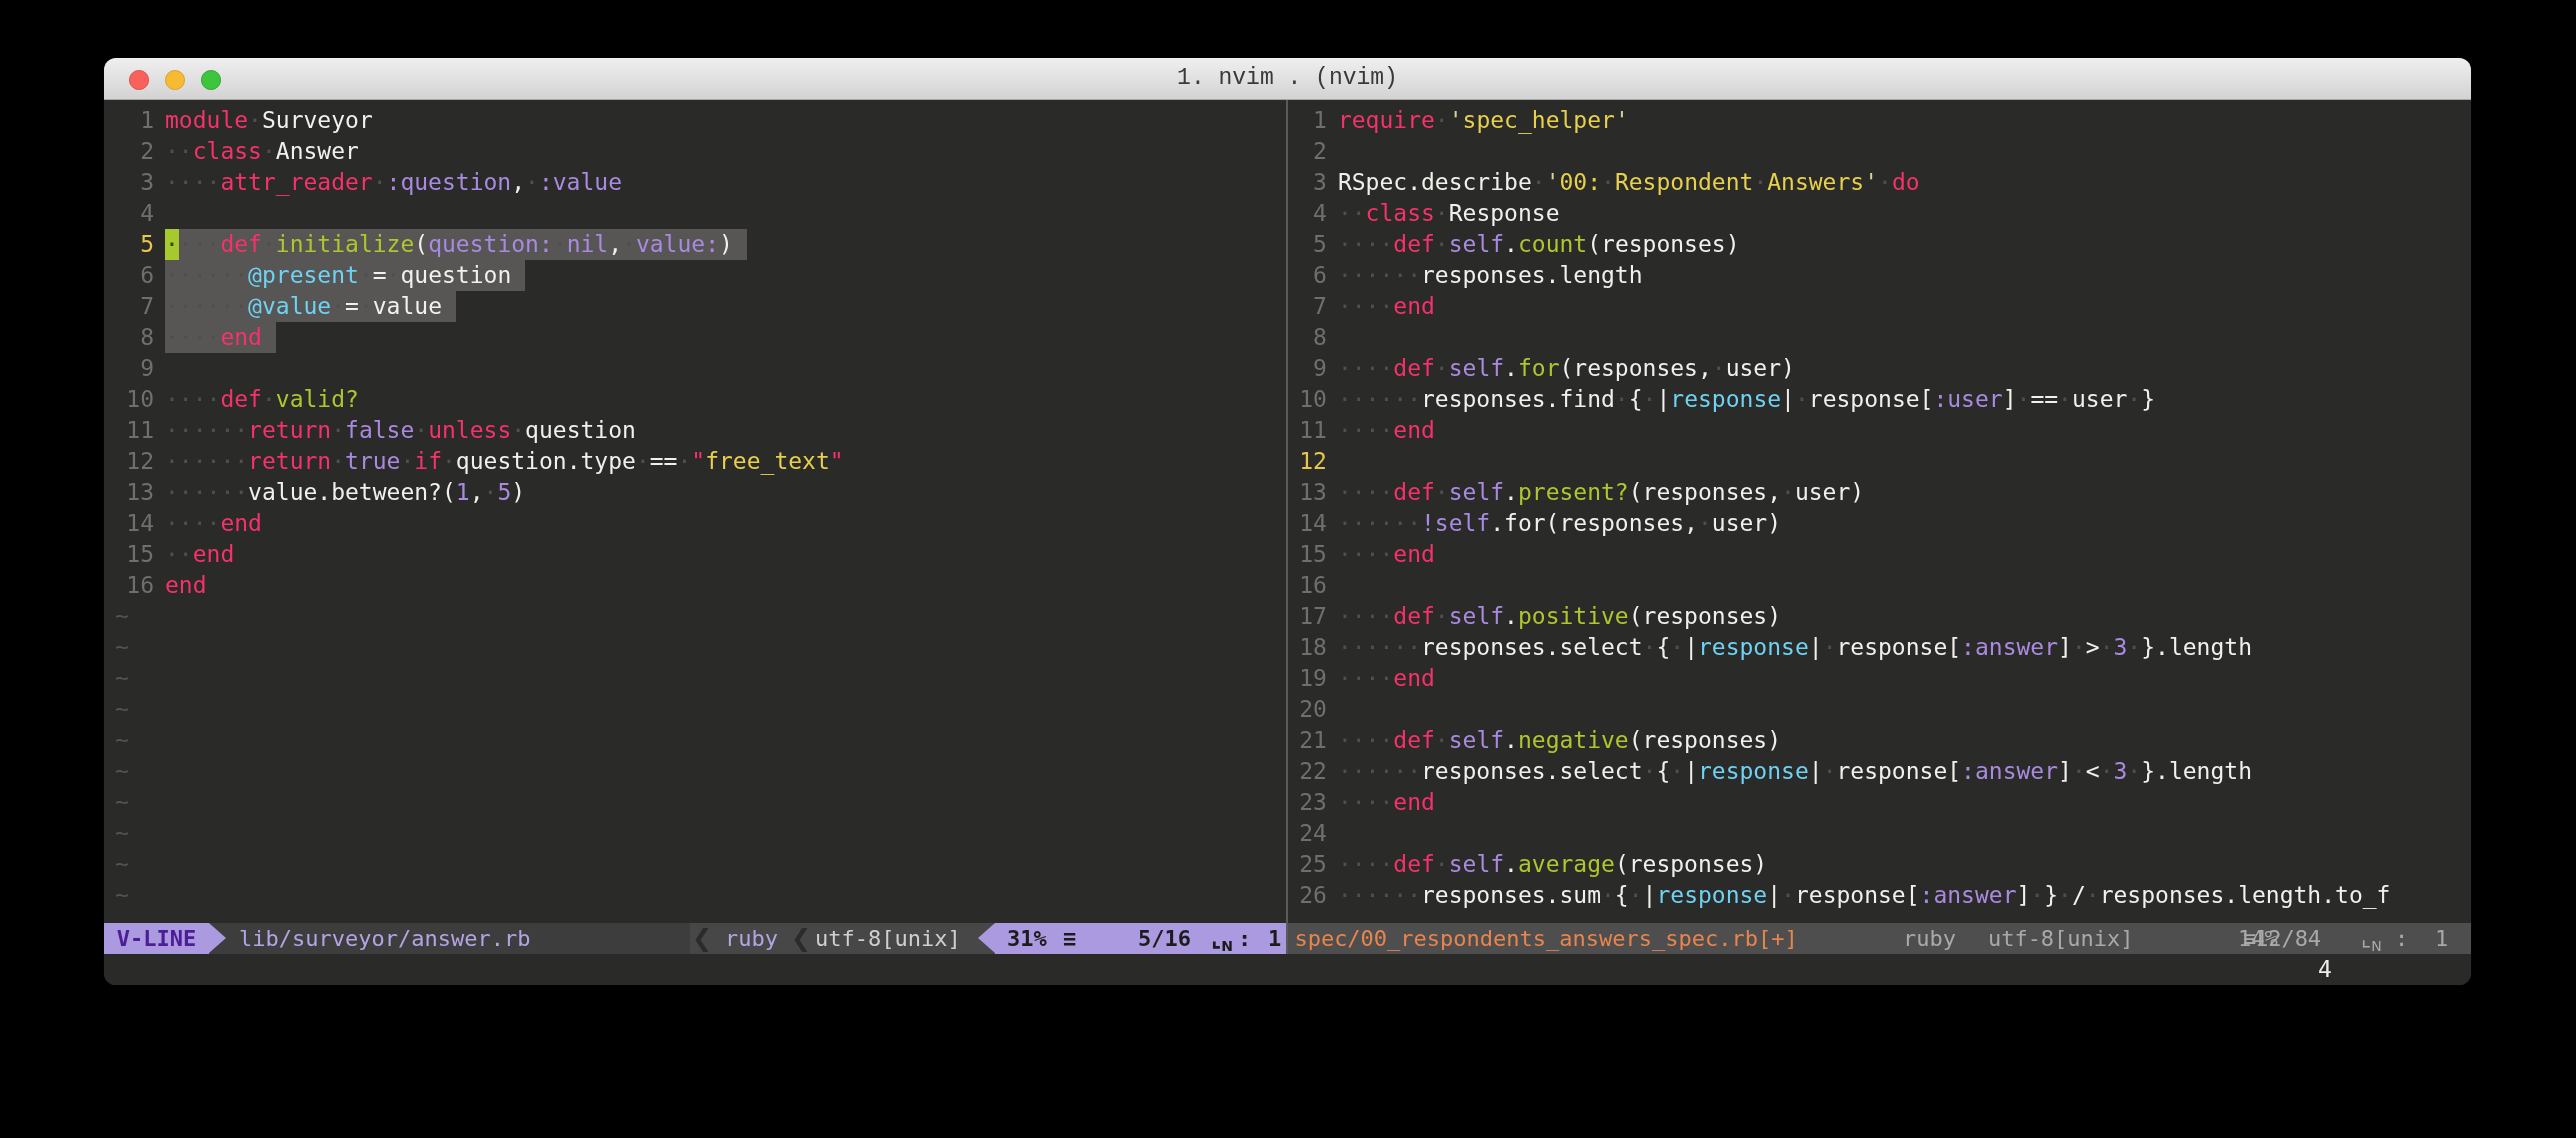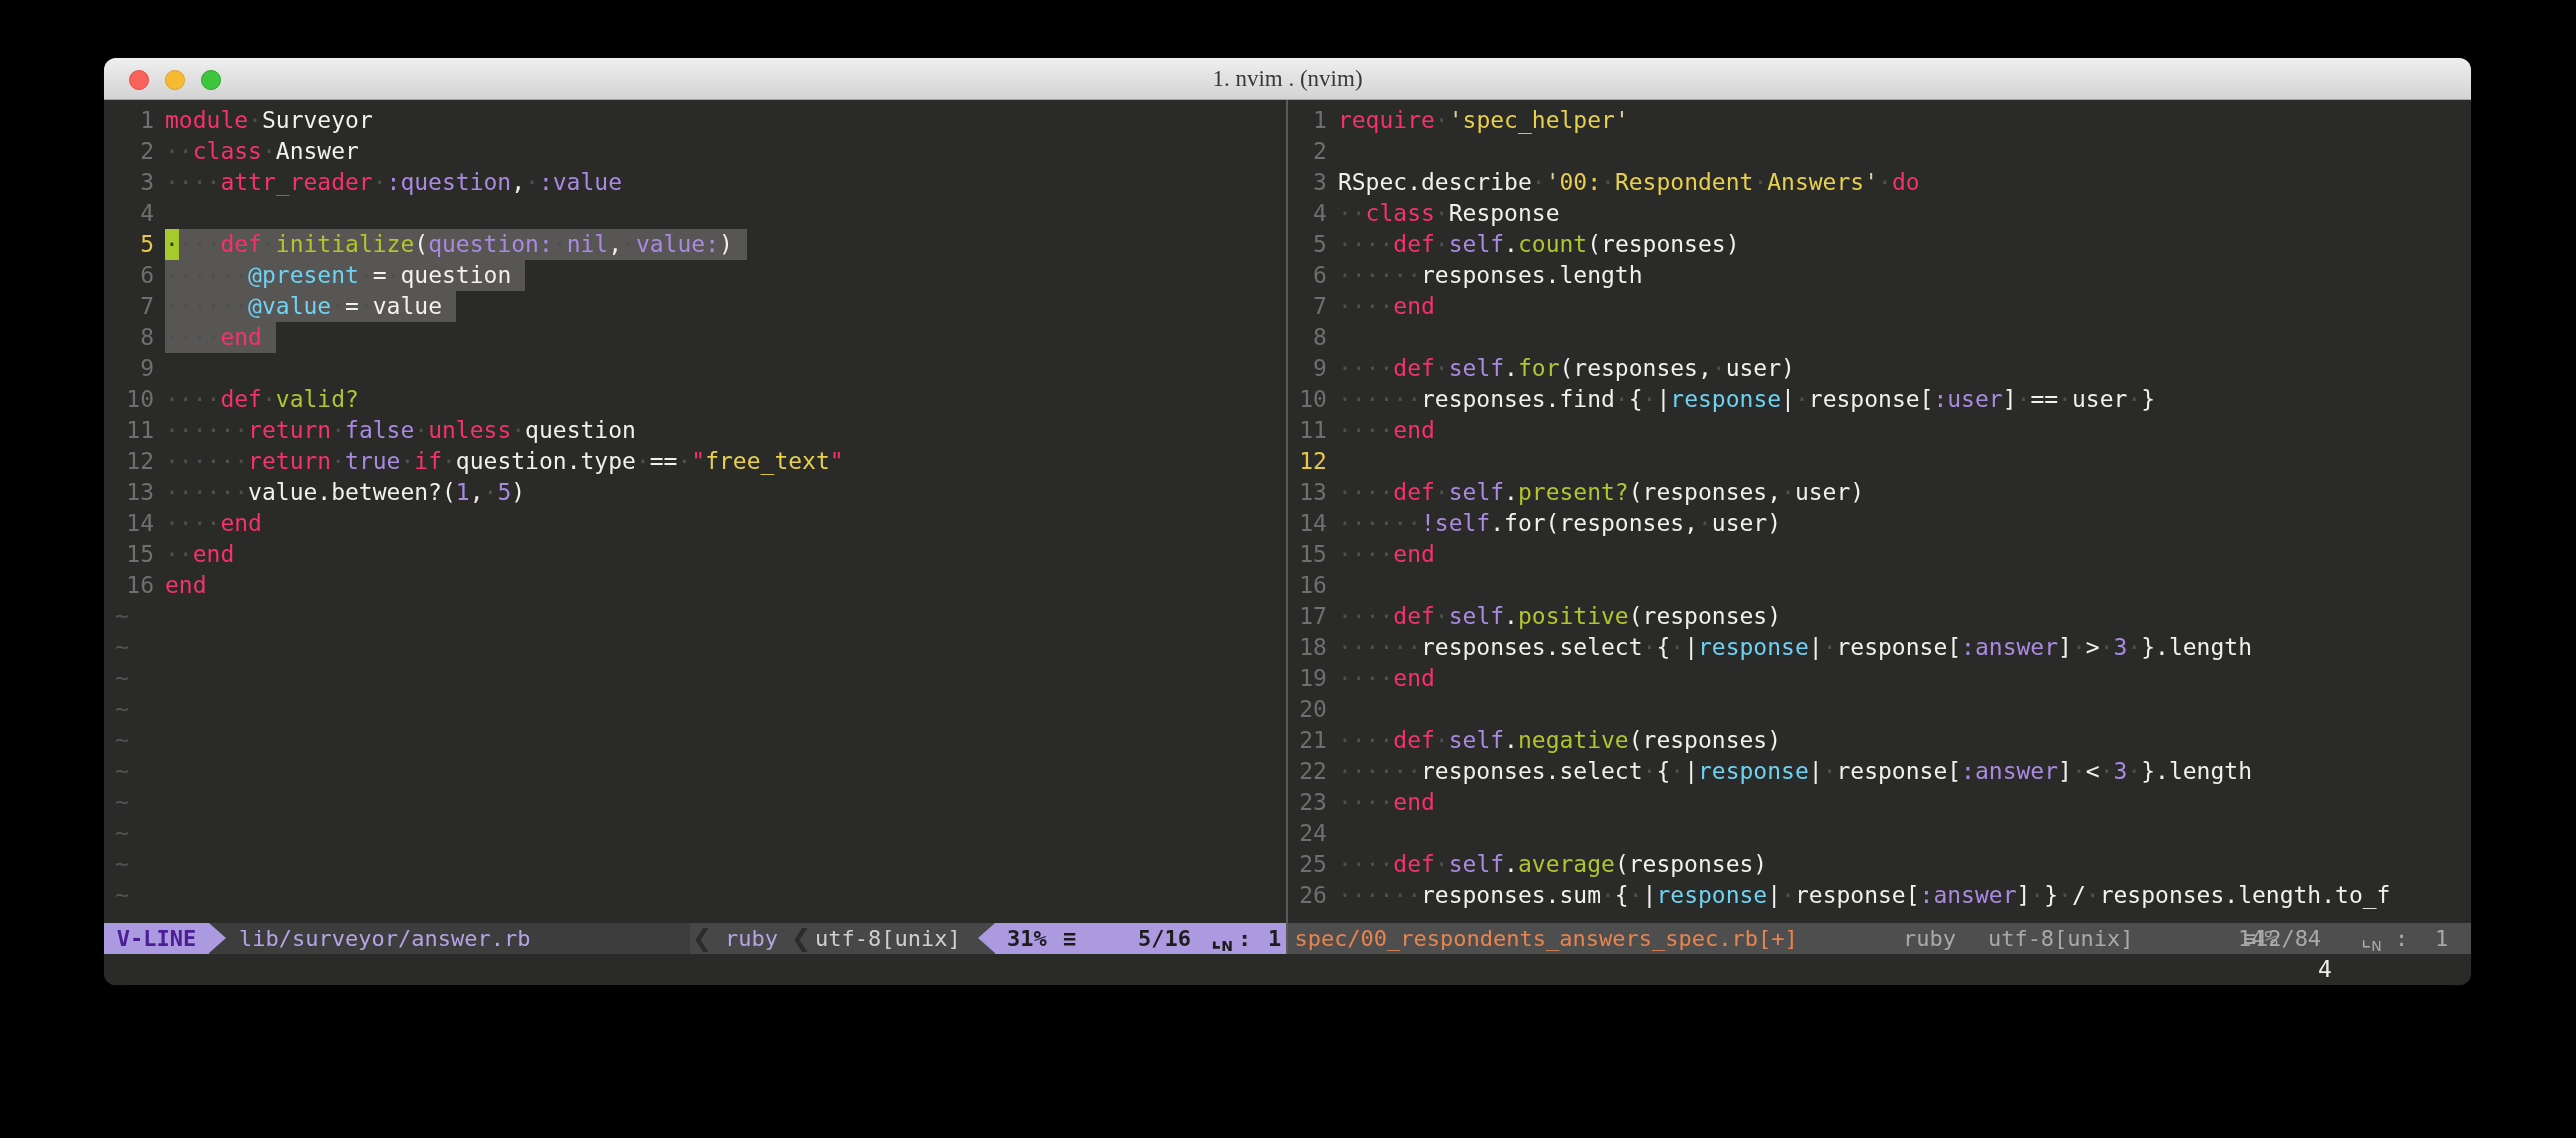--- a/index.html
+++ b/index.html
@@ -7,21 +7,21 @@
        font-family:"DejaVu Sans Mono",monospace;}
 
   
   #window{position:absolute;left:104px;top:58px;width:2367px;height:927px;
           border-radius:12px;overflow:hidden;background:#2a2a28;
           box-shadow:0 31px 83px rgba(0,0,0,.75), 0 0 0.9px rgba(255,255,255,.25);}
   #titlebar{position:absolute;left:0;top:0;right:0;height:41px;
             background:linear-gradient(#efefef,#d3d3d3);
             border-bottom:0.9px solid #a5a5a5;}
   #title{position:absolute;left:0;right:0;top:0;height:41px;line-height:41px;
-         text-align:center;font-family:Liberation Serif, serif;
+         text-align:center;font-family:Liberation Mono, monospace;
          font-size:23px;color:#393939;}
   .tl{position:absolute;top:12px;width:17.6px;height:17.6px;border-radius:50%;}
   #tl-close{left:25px;background:#f9625a;border:0.9px solid #dd4e46;}
   #tl-min{left:61px;background:#f6bb32;border:0.9px solid #dba028;}
   #tl-zoom{left:97px;background:#3ec53e;border:0.9px solid #2aa52e;}
 
   
   #content{position:absolute;left:0;top:42px;right:0;height:854px;display:flex;}
   .pane{position:relative;height:100%;}
   #left-pane{width:1182px;}

